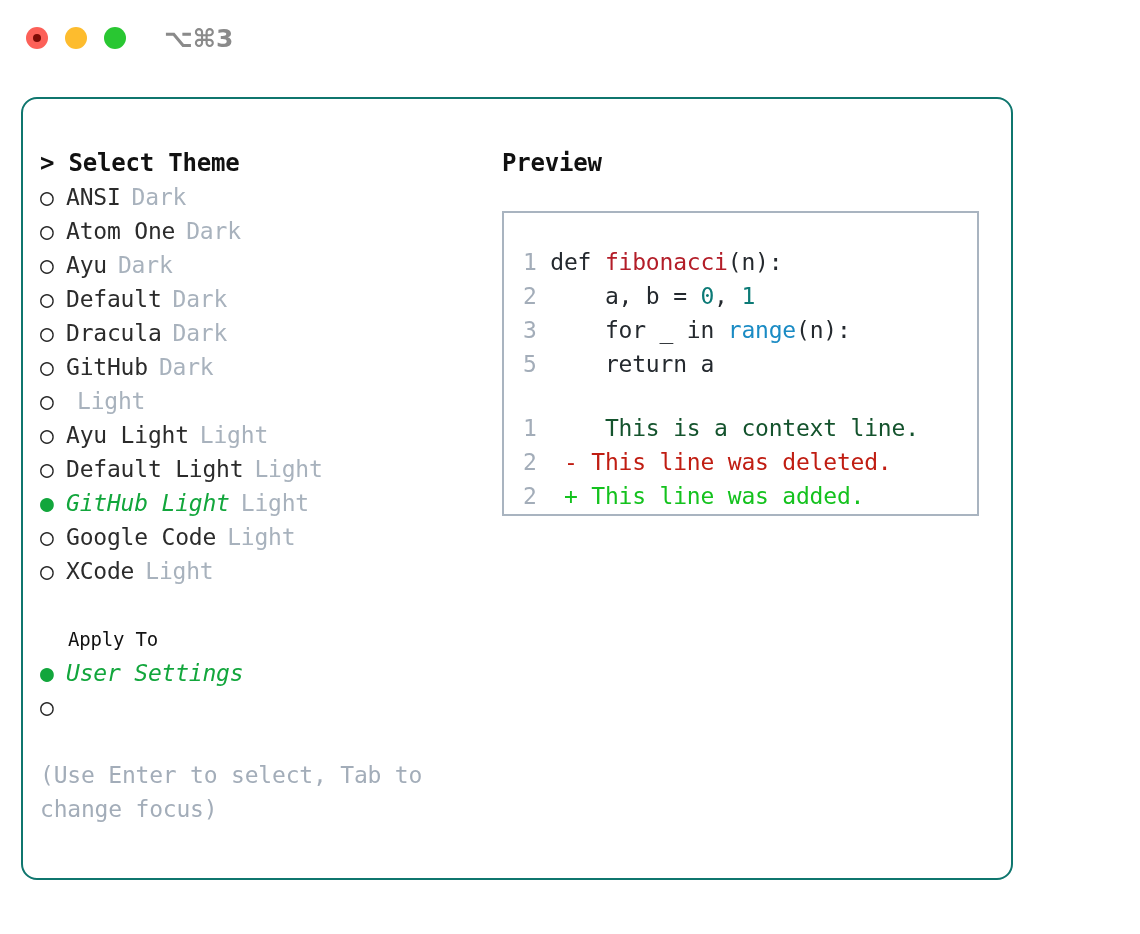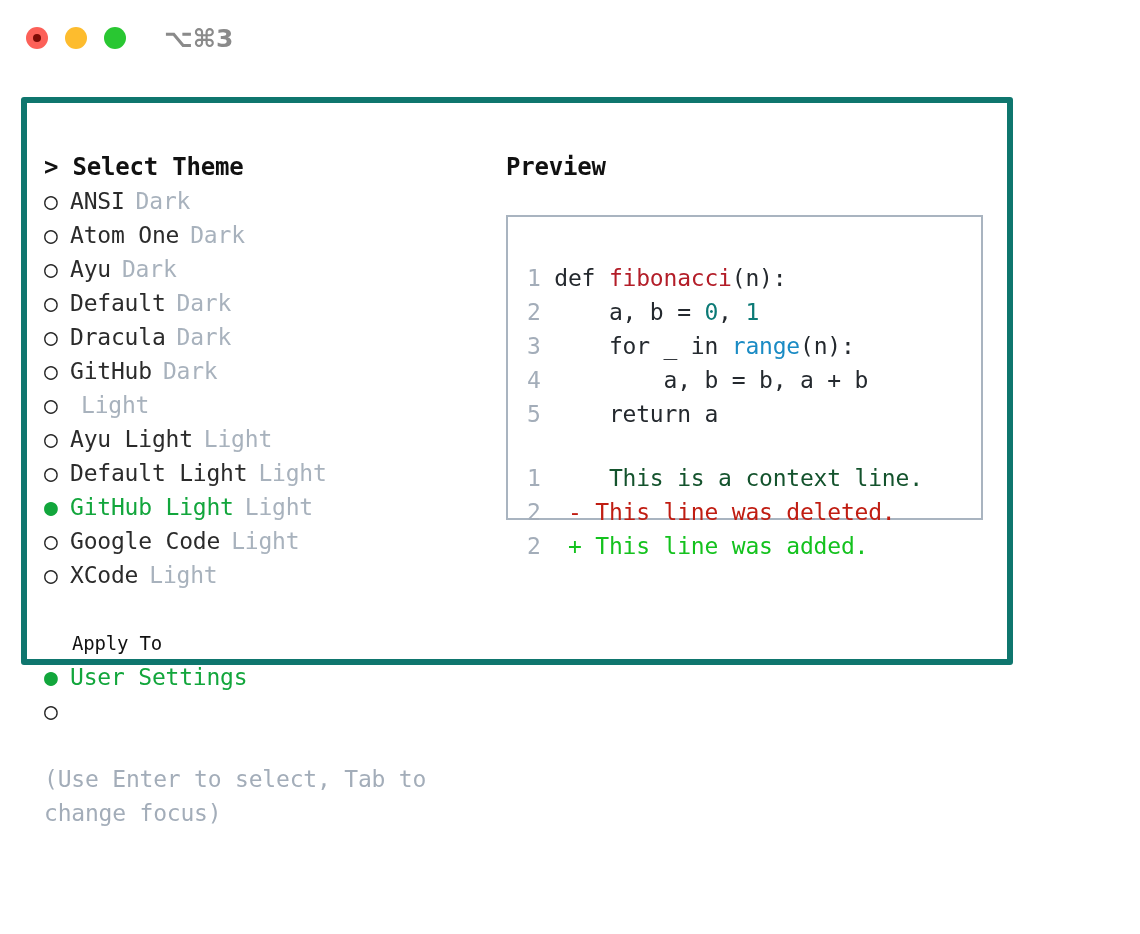--- a/index.html
+++ b/index.html
@@ -71,23 +71,23 @@
     font-family: "DejaVu Sans", sans-serif;
     line-height: 1;
   }
 
   
   .panel {
     position: absolute;
     left: 21px;
     top: 97px;
     width: 992px;
-    height: 568px;
-    border: 6px solid #0f766e;
-    border-radius: 3px;
+    height: 783px;
+    border: 2px solid #0f766e;
+    border-radius: 16px;
     box-sizing: border-box;
     background: #ffffff;
   }
 
   .panel-inner {
     position: absolute;
     left: 0;
     top: 0;
     width: 100%;
     height: 100%;
@@ -129,21 +129,21 @@
     display: inline-block;
     width: 26px;
     flex: 0 0 26px;
     font-size: 23px;
     line-height: 34px;
   }
   .bullet-empty { color: #2b2b2b; }
   .bullet-filled { color: #12a63c; }
 
   .item-label { color: #2b2b2b; }
-  .item-label.sel { color: #12a63c; }
+  .item-label.sel { color: #12a63c; font-style: italic; }
   .item-tag {
     color: #a8b2bd;
     margin-left: 11px;
     text-align: right;
   }
 
   .group-header {
     font-size: 19px;
     color: #111111;
     line-height: 34px;
@@ -178,21 +178,21 @@
     letter-spacing: -0.2px;
   }
 
   .preview-box {
     margin-top: 31px;
     width: 477px;
     height: 305px;
     border: 2px solid #a9b4c0;
     box-sizing: border-box;
     background: #ffffff;
-    padding: 44px 0 0 19px;
+    padding: 32px 0 0 19px;
   }
 
   .code-line {
     font-size: 23px;
     line-height: 34px;
     height: 34px;
     white-space: pre;
     letter-spacing: -0.2px;
   }
   .lineno {
@@ -263,21 +263,20 @@
       </div>
 
       <div class="right-col">
         <div class="preview-title">Preview</div>
 
         <div class="preview-box">
           <div id="code-sample">
               <div class="code-line"><span class="lineno">1</span><span> </span><span class="tok-plain">def </span><span class="tok-func">fibonacci</span><span class="tok-plain">(n):</span></div>
               <div class="code-line"><span class="lineno">2</span><span> </span><span class="tok-plain">    a, b = </span><span class="tok-num">0</span><span class="tok-plain">, </span><span class="tok-num">1</span></div>
               <div class="code-line"><span class="lineno">3</span><span> </span><span class="tok-plain">    for _ in </span><span class="tok-builtin">range</span><span class="tok-plain">(n):</span></div>
-              <div class="code-line"><span class="lineno">4</span><span> </span><span class="tok-plain">        a, b = b, a + b</span></div>
               <div class="code-line"><span class="lineno">5</span><span> </span><span class="tok-plain">    return a</span></div>
             </div>
           <div class="diff-gap"></div>
           <div id="diff-sample">
               <div class="code-line"><span class="lineno">1</span><span>  </span><span class="diff-context"> </span><span class="diff-context">  This is a context line.</span></div>
               <div class="code-line"><span class="lineno">2</span><span>  </span><span class="diff-del">-</span><span class="diff-del"> This line was deleted.</span></div>
               <div class="code-line"><span class="lineno">2</span><span>  </span><span class="diff-add">+</span><span class="diff-add"> This line was added.</span></div>
             </div>
         </div>
       </div>

